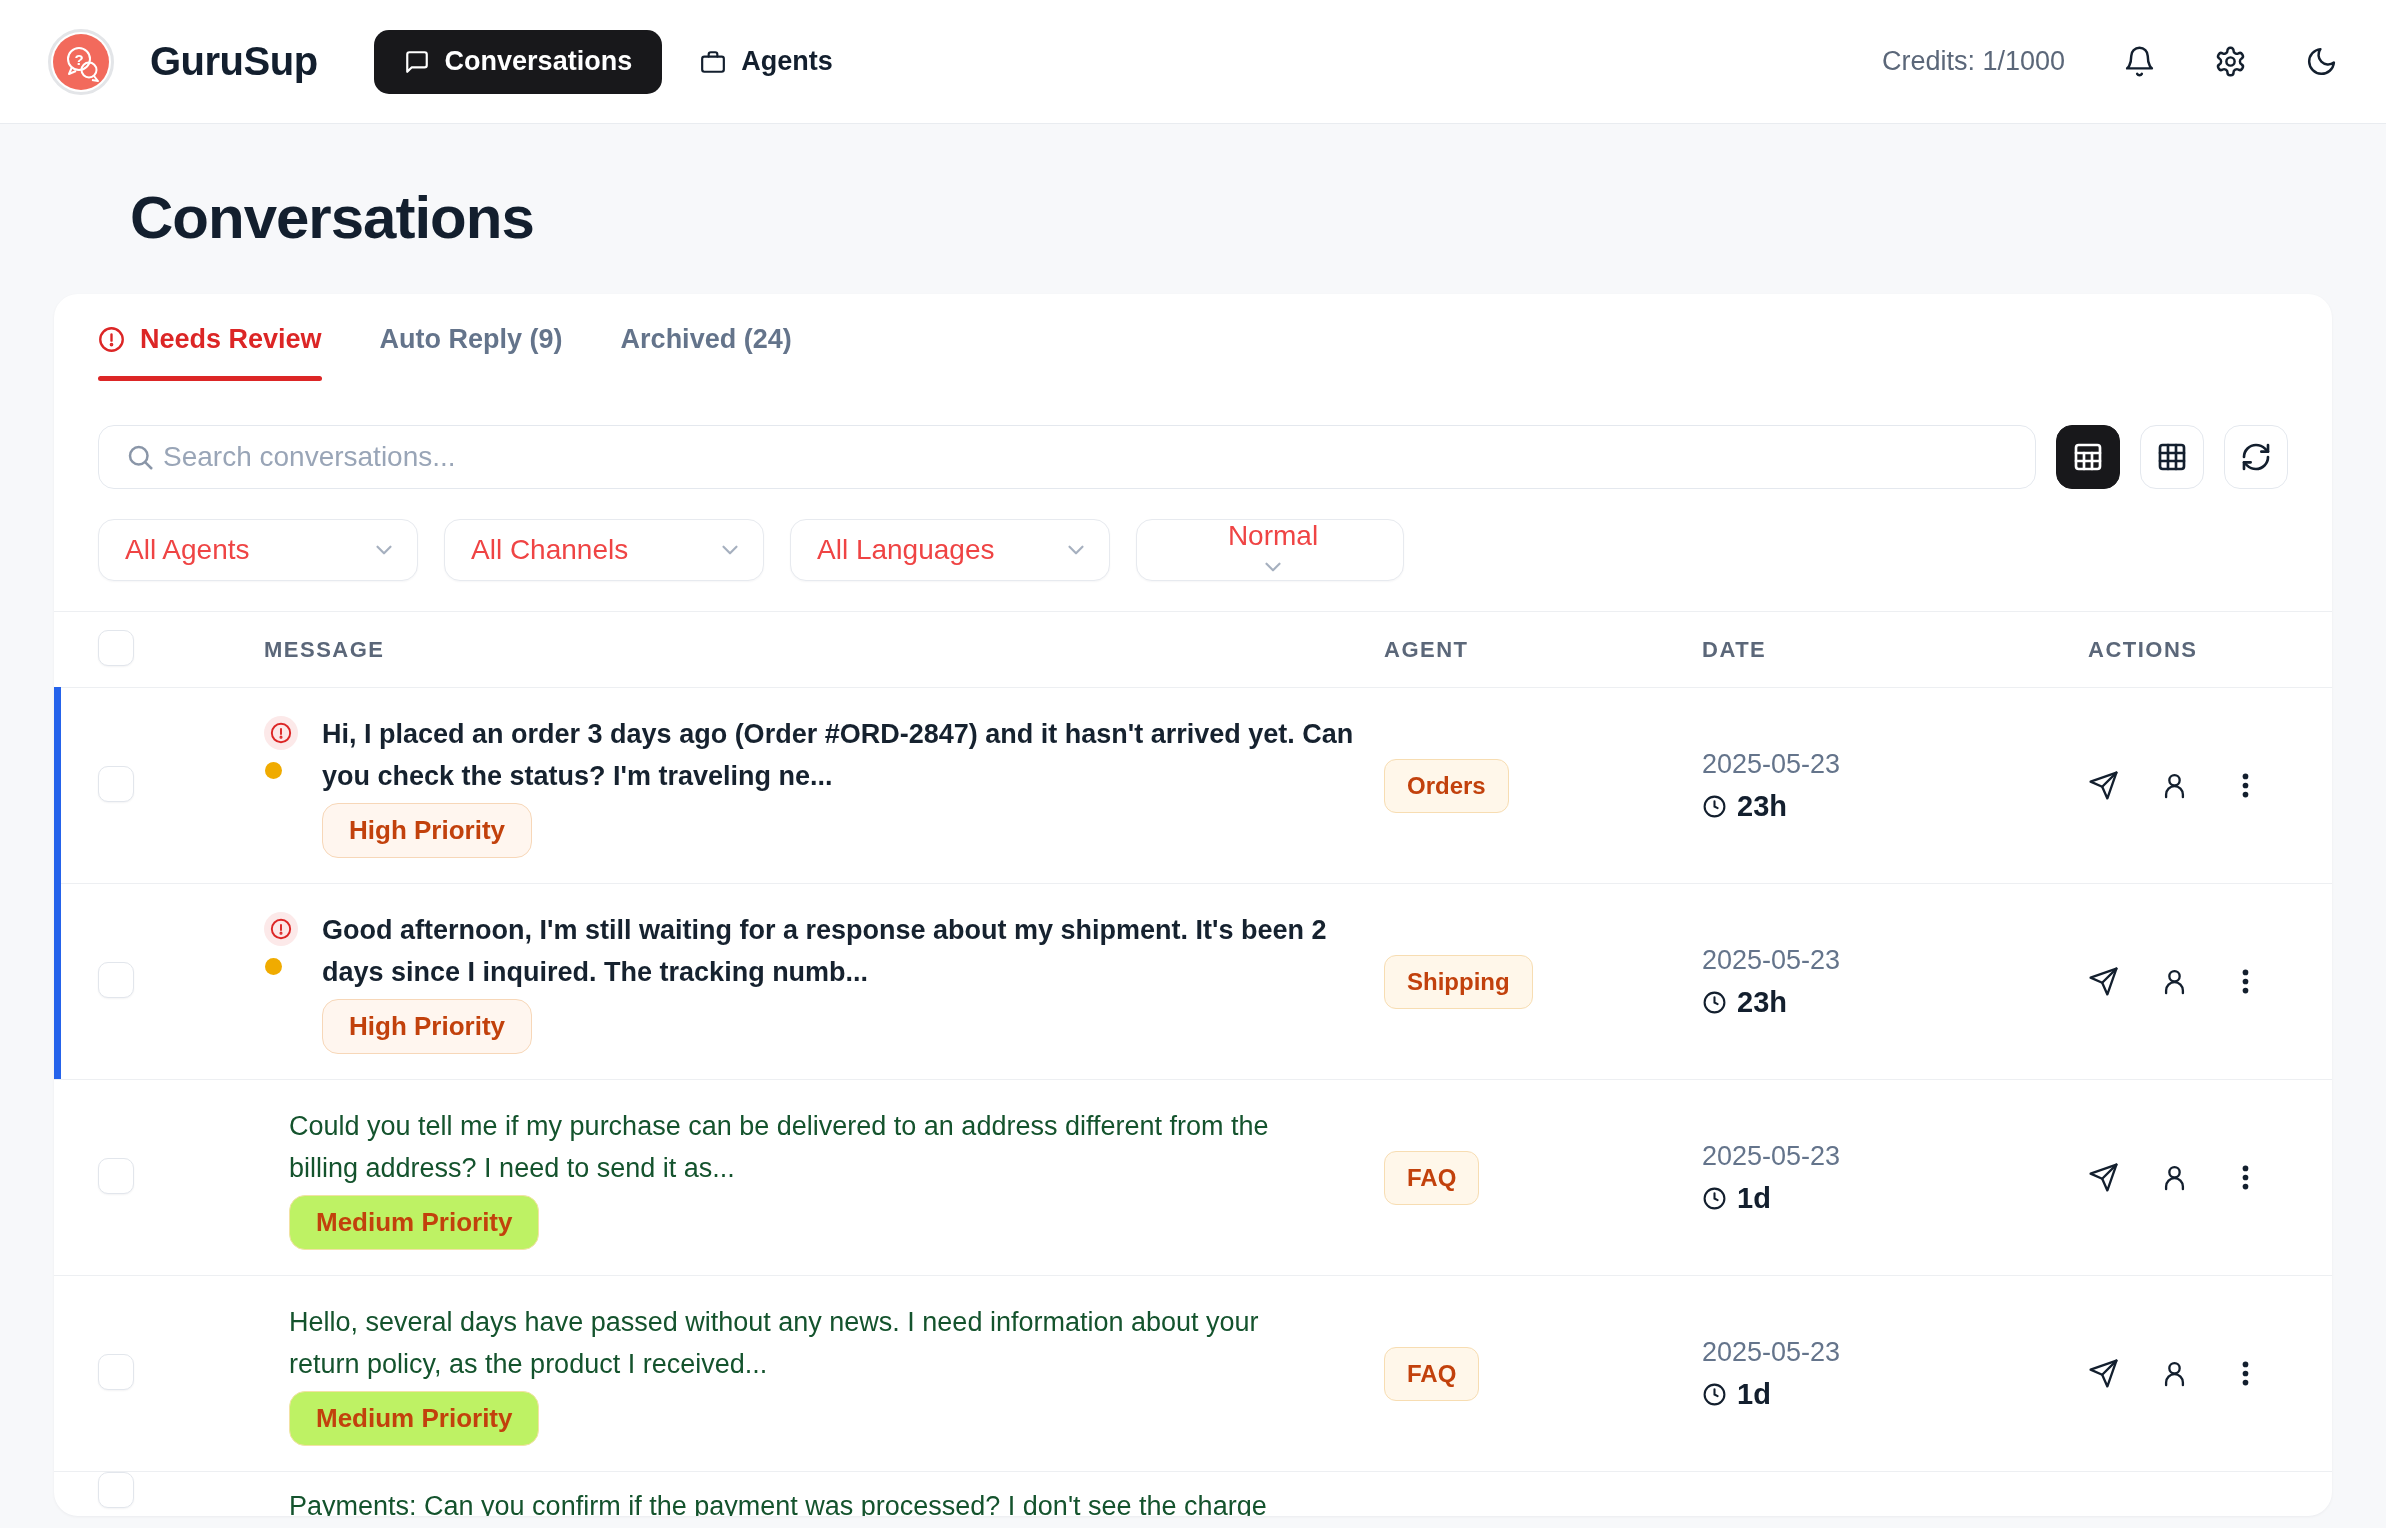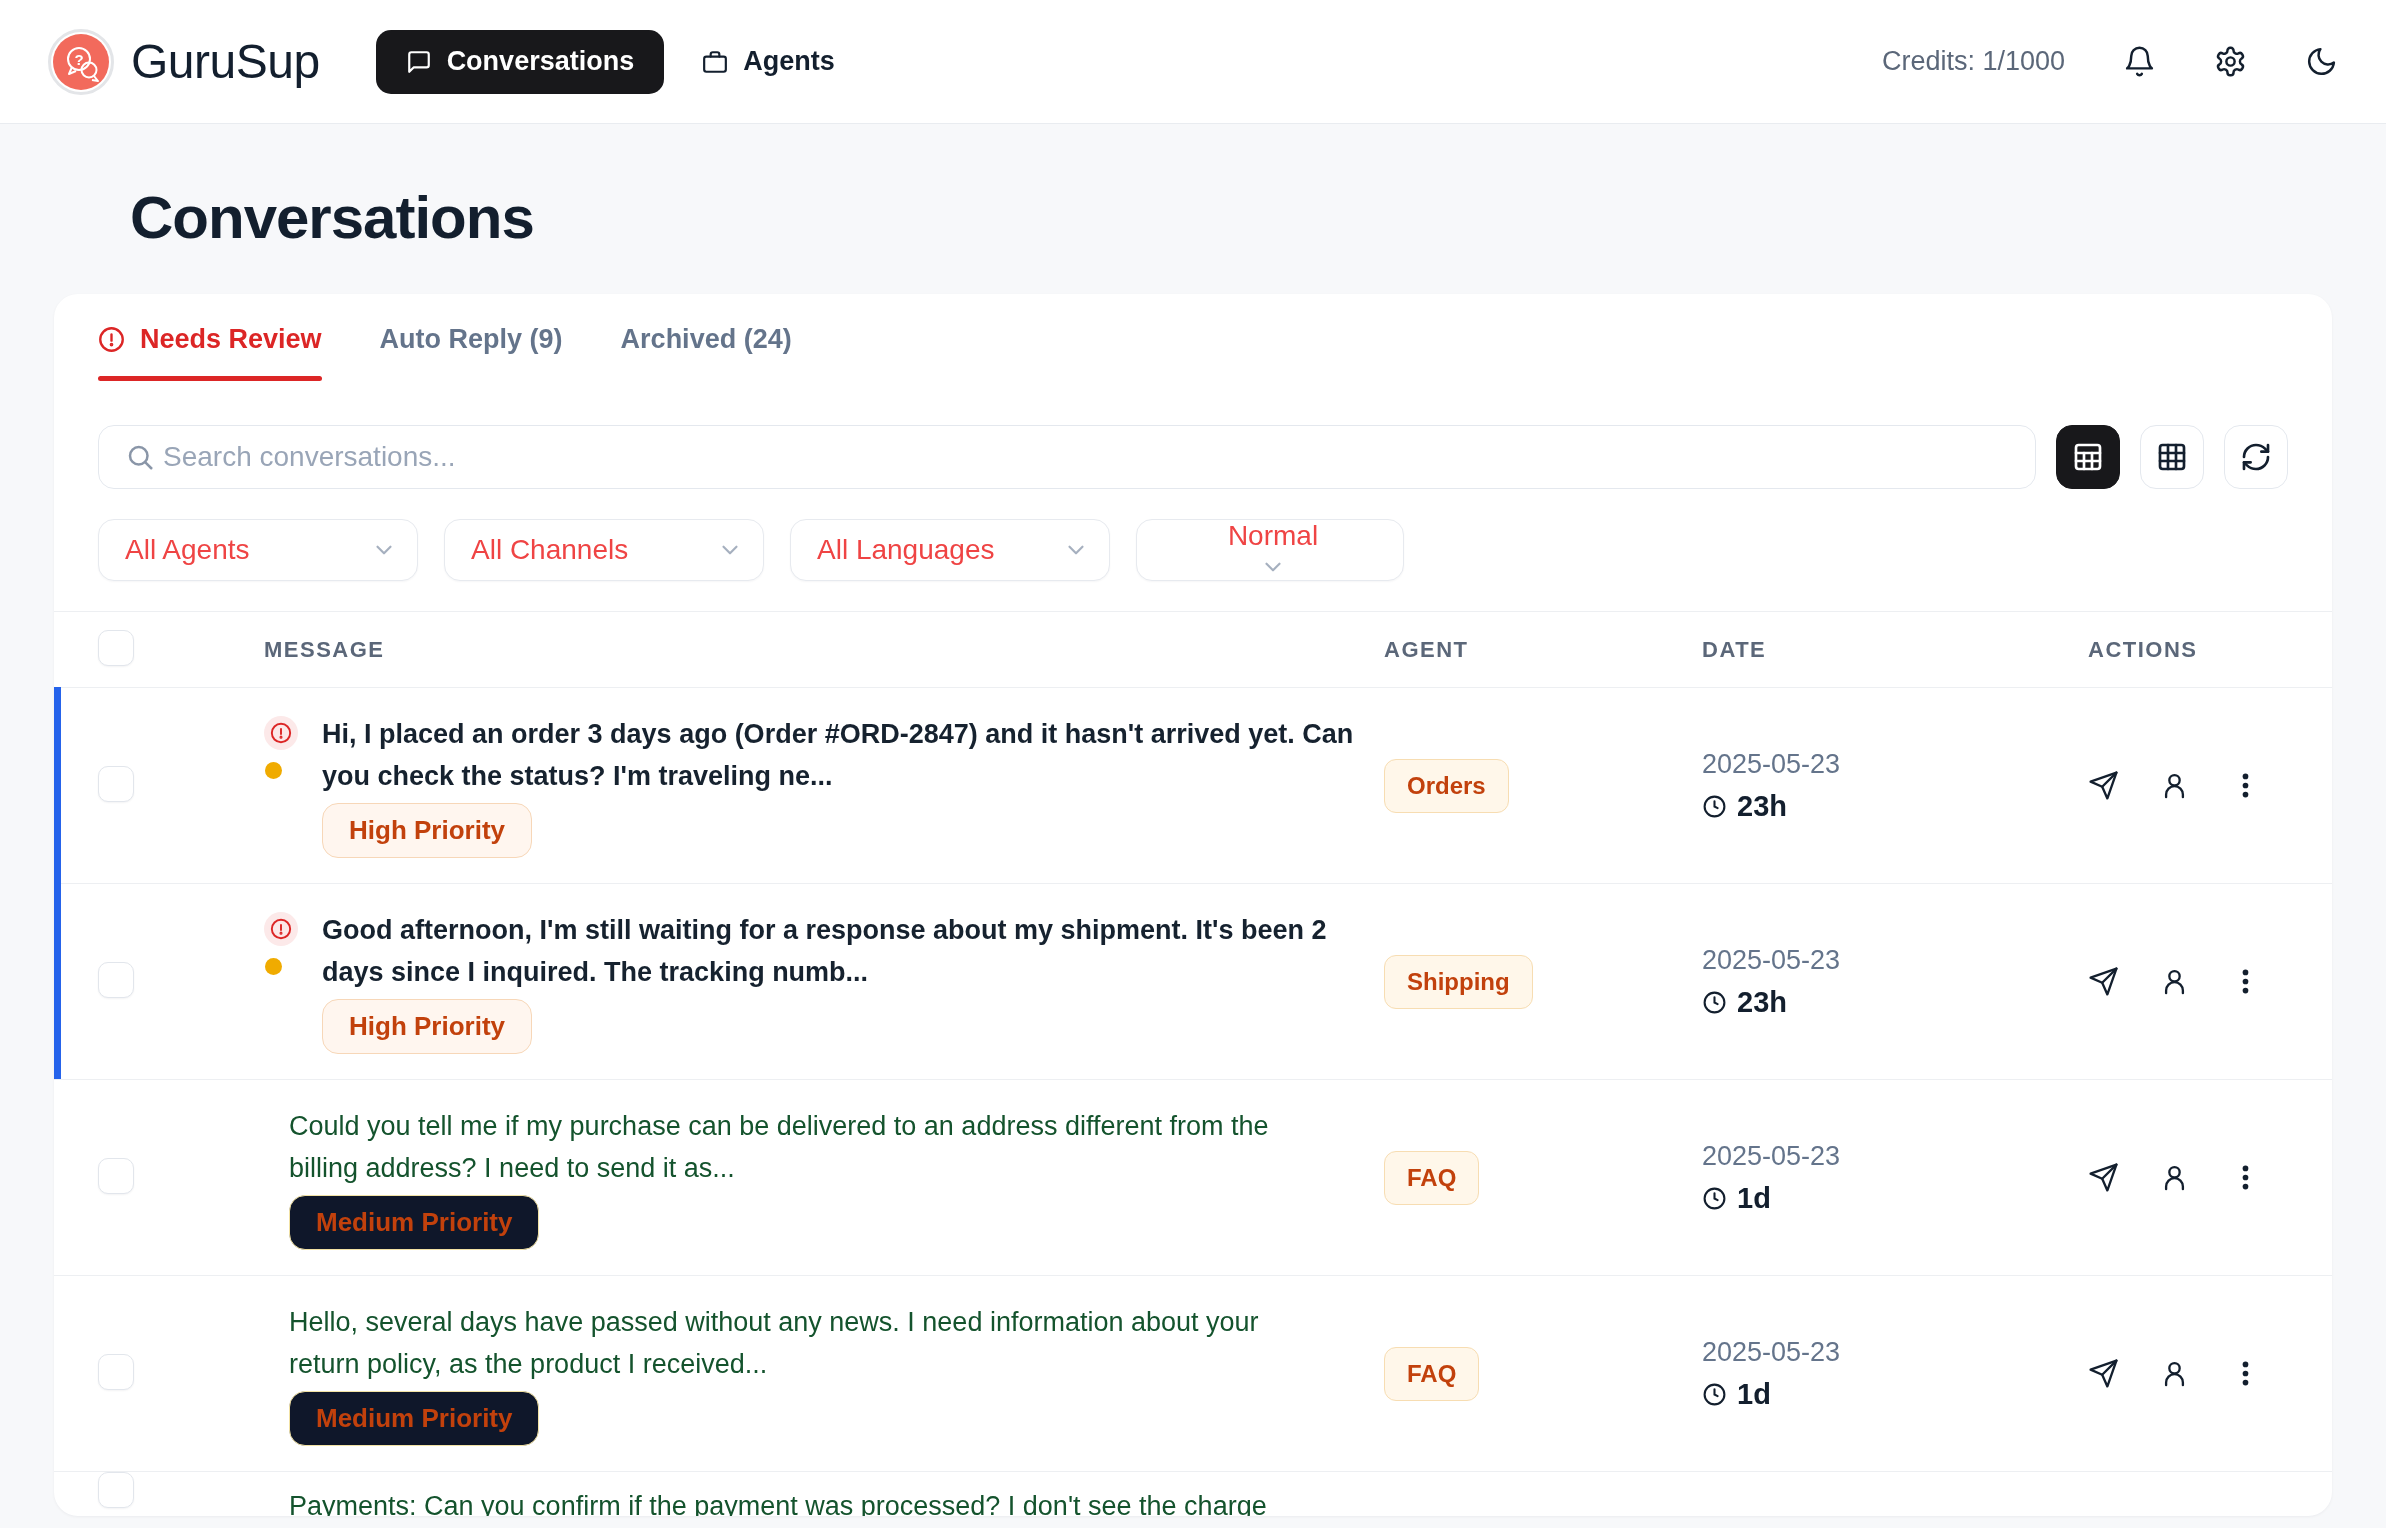--- a/index.html
+++ b/index.html
@@ -13,21 +13,21 @@
   button { font-family:inherit; cursor:pointer; }
 
   
   .topbar {
     height:124px; background:#fff; border-bottom:1px solid #e9ecf0;
     display:flex; align-items:center; justify-content:space-between;
     padding:0 48px;
   }
   .header-left { display:flex; align-items:center; }
   .logo { width:66px; height:66px; display:flex; }
-  .brand { font-size:48px; font-weight:400; color:#131f2e; margin-left:17px; letter-spacing:-0.5px; }
+  .brand { font-size:40px; font-weight:700; color:#131f2e; margin-left:36px; letter-spacing:-0.5px; }
   .main-nav { display:flex; align-items:center; margin-left:56px; gap:12px; }
   .nav-pill {
     display:flex; align-items:center; gap:15px;
     background:#18181b; color:#fff; border:none; border-radius:15px;
     height:64px; padding:0 30px; font-size:27px; font-weight:600;
   }
   .nav-plain {
     display:flex; align-items:center; gap:15px;
     background:transparent; border:none; color:#131f2e;
     font-size:27px; font-weight:600; padding:0 26px; height:64px;
@@ -112,21 +112,21 @@
   .unread-dot { width:17px; height:17px; border-radius:50%; background:#f0ab00; align-self:flex-start; margin-left:1px; }
 
   .msg-text { font-size:27px; line-height:42px; color:#14532d; font-weight:400; max-width:1010px; }
   .row.flagged .msg-text { font-weight:700; max-width:1035px; color:#16222f; }
 
   .badge-priority {
     display:inline-block; margin-top:6px; font-size:26px; font-weight:600; color:#c2410c;
     padding:11px 26px; border-radius:16px; border:1.5px solid transparent;
   }
   .p-high { background:#fff6ef; border-color:#f7d7b8; }
-  .p-medium { background:#0f172a; border-color:#f2e2a4; }
+  .p-medium { background:#bef264; border-color:#f2e2a4; }
 
   .badge-agent {
     display:inline-block; font-size:24px; font-weight:700; color:#c2410c;
     background:#fff7ea; border:1.5px solid #f7ddb2; padding:12px 22px; border-radius:12px;
   }
 
   .date-line1 { font-size:27px; color:#64748b; }
   .date-line2 { display:flex; align-items:center; gap:10px; margin-top:10px; font-size:29px; font-weight:700; color:#131f2e; }
 
   .cell-actions { display:flex; align-items:center; gap:40px; }

